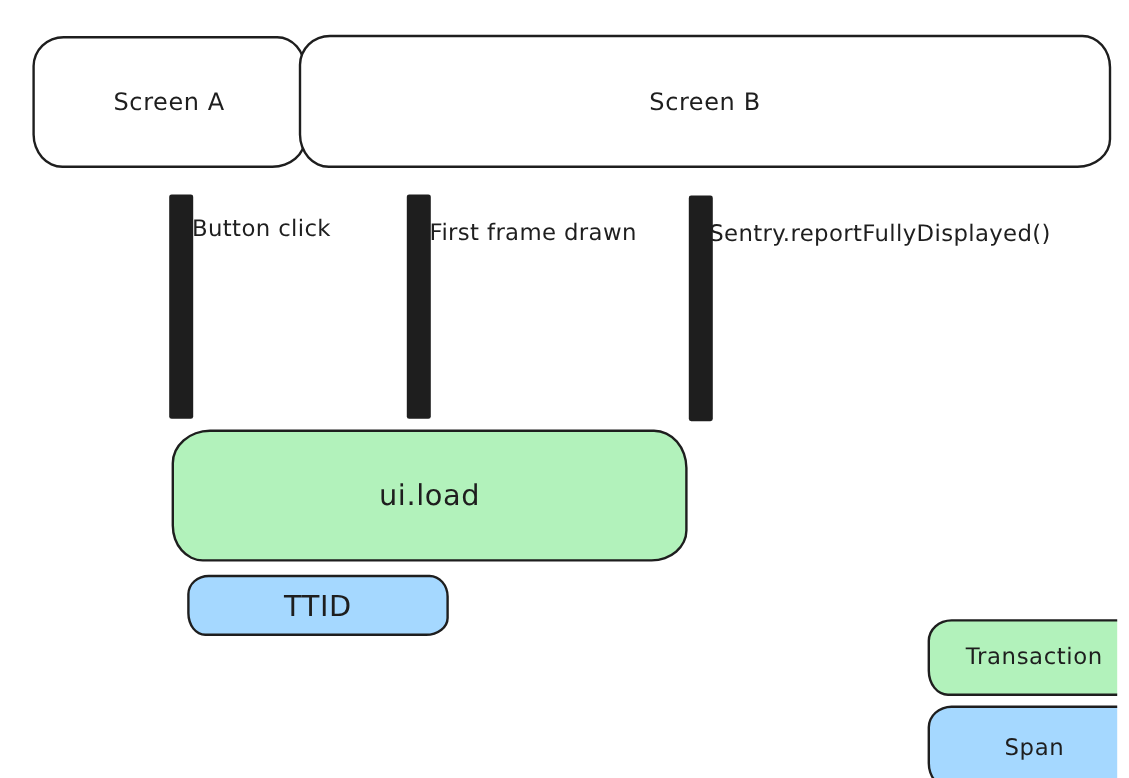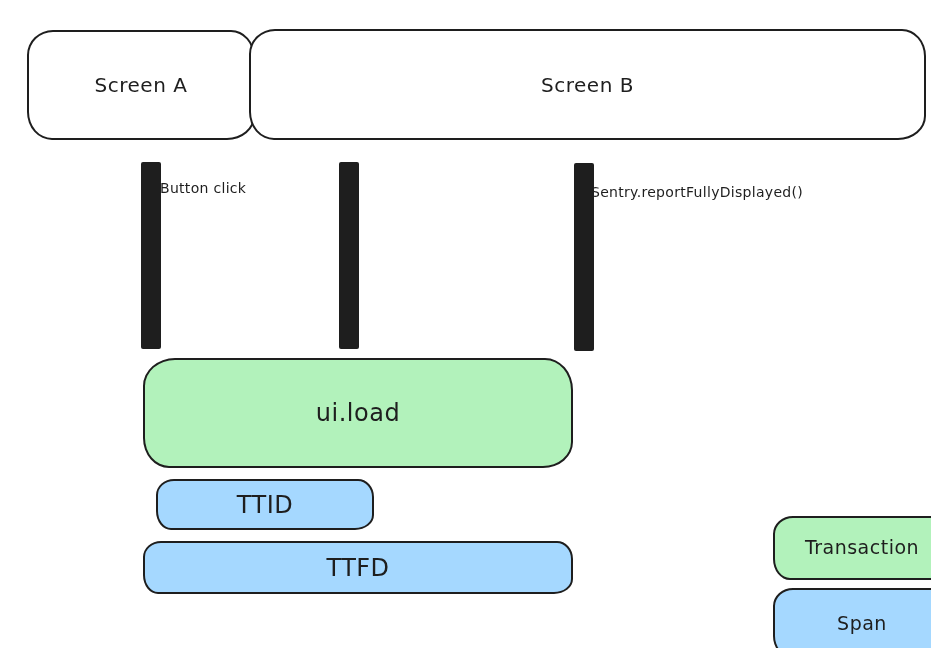--- a/index.html
+++ b/index.html
@@ -42,21 +42,21 @@
     width: 3px;
     background: var(--stroke);
     border-radius: 2px;
   }
   #event-line-0 { left: 121px; top: 142px; height: 187px; }
   #event-line-1 { left: 319px; top: 142px; height: 187px; }
   #event-line-2 { left: 554px; top: 143px; height: 188px; }
 
   .event-label {
     position: absolute;
-    font-size: 14px;
+    font-size: 19px;
     white-space: nowrap;
     letter-spacing: 0.3px;
   }
   #event-label-0 { left: 130px; top: 150px; }
   #event-label-1 { left: 328px; top: 153px; }
   #event-label-2 { left: 561px; top: 154px; }
 
   .bar {
     position: absolute;
     border: 2.5px solid var(--stroke);
@@ -105,30 +105,28 @@
   </div>
   <div class="box screen-box" id="screen-b">
     <span>Screen B</span>
   </div>
 
   <div class="event-line" id="event-line-0"></div>
   <div class="event-line" id="event-line-1"></div>
   <div class="event-line" id="event-line-2"></div>
 
   <div class="event-label" id="event-label-0">Button click</div>
+  <div class="event-label" id="event-label-1">First frame drawn</div>
   <div class="event-label" id="event-label-2">Sentry.reportFullyDisplayed()</div>
 
   <div class="bar fill-transaction" id="bar-uiload">
     <span>ui.load</span>
   </div>
   <div class="bar fill-span" id="bar-ttid">
     <span>TTID</span>
-  </div>
-  <div class="bar fill-span" id="bar-ttfd">
-    <span>TTFD</span>
   </div>
 
   <div class="legend-box fill-transaction" id="legend-transaction">
     <span>Transaction</span>
   </div>
   <div class="legend-box fill-span" id="legend-span">
     <span>Span</span>
   </div>
 
 </div>

